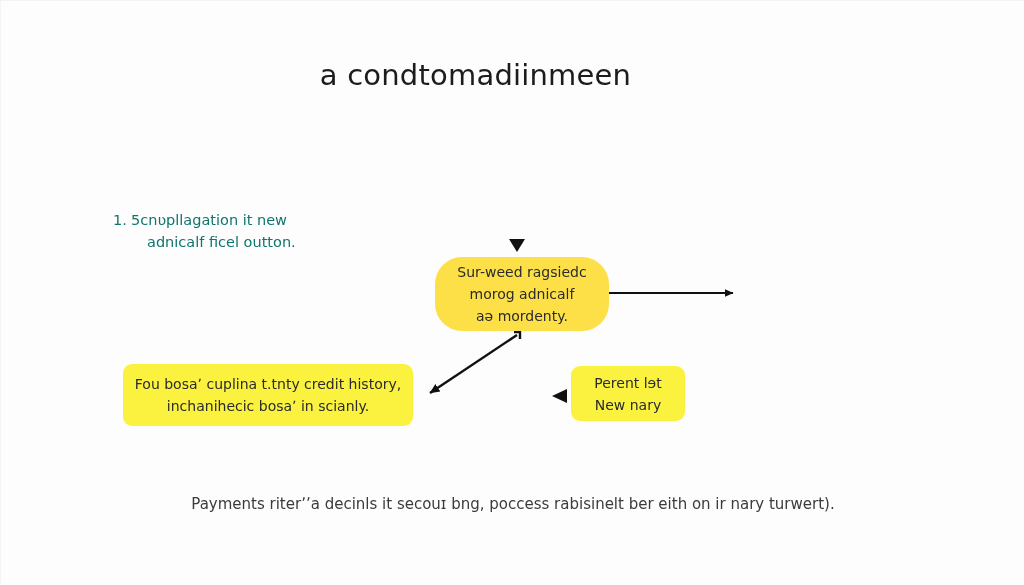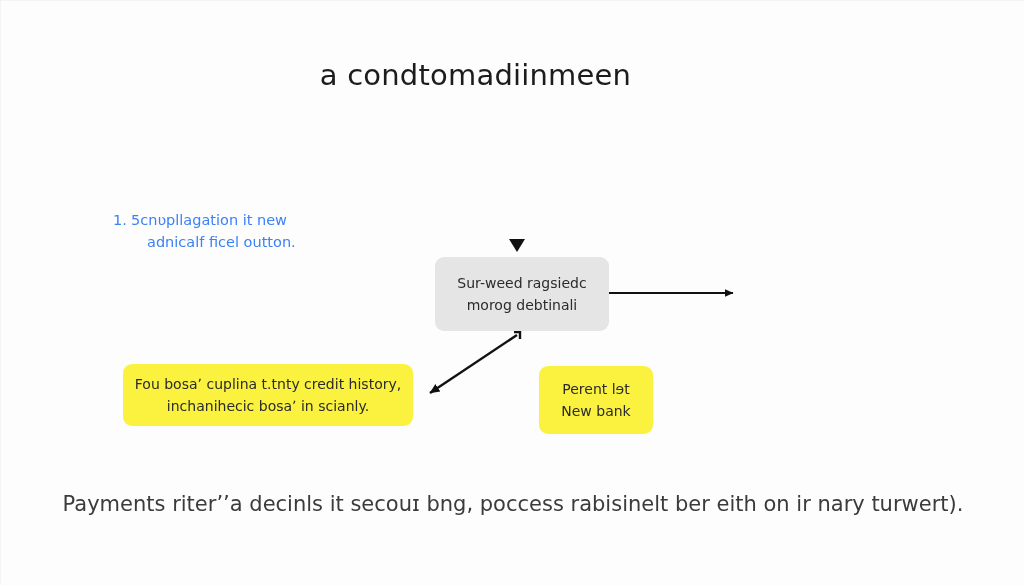--- a/index.html
+++ b/index.html
@@ -38,21 +38,21 @@
   }
 
   
   #step-list {
     position: absolute;
     left: 112px;
     top: 208px;
     width: 260px;
     font-size: 14.5px;
     line-height: 22px;
-    color: #3b82f6;
+    color: #0f766e;
   }
   #step-list .num {
     display: inline-block;
     width: 18px;
   }
   #step-list .line2 {
     display: block;
     margin-left: 34px;
   }
 
@@ -77,45 +77,45 @@
     width: 174px;
     height: 74px;
   }
   #node-left {
     left: 122px;
     top: 363px;
     width: 290px;
     height: 62px;
   }
   #node-right {
-    left: 538px;
+    left: 570px;
     top: 365px;
     width: 114px;
-    height: 68px;
+    height: 55px;
   }
   .node .txt { display: block; }
 
   
   #connector-layer {
     position: absolute;
     left: 0;
     top: 0;
     width: 1024px;
     height: 585px;
     pointer-events: none;
   }
 
   
   #caption {
     position: absolute;
     left: 0;
     top: 492px;
     width: 1024px;
     text-align: center;
-    font-size: 21px;
+    font-size: 15px;
     color: #3b3b3b;
     line-height: 22px;
   }
 </style>
 </head>
 <body>
 
 <div id="canvas" style="background: rgb(253, 253, 253);">
 
   <div id="diagram-title">a condtomadiinmeen</div>
@@ -148,36 +148,37 @@
     <g>
       <line x1="516" y1="334" x2="429" y2="392" stroke="#111111" stroke-width="2.4" marker-end="url(#ah-diag)"></line>
       <path d="M513,331 L519,331 L519,338" fill="none" stroke="#111111" stroke-width="2.4"></path>
     </g>
 
     <g>
       <path d="M566,388 L566,402 L551,395 z" fill="#111111"></path>
     </g>
   </svg>
 
-  <div class="node" id="node-top" style="background: #e5e5e5;">
+  <div class="node" id="node-top" style="background: #fde047; border-radius: 27px;">
     <div>
       <span class="txt">Sur-weed ragsiedc</span>
-      <span class="txt">morog debtinali</span>
+      <span class="txt">morog adnicalf</span>
+      <span class="txt">aǝ mordenty.</span>
     </div>
   </div>
 
   <div class="node" id="node-left" style="background: rgb(250, 242, 63);">
     <div>
       <span class="txt">Fou bosaʼ cuplina t.tnty credit history,</span>
       <span class="txt">inchanihecic bosaʼ in scianly.</span>
     </div>
   </div>
 
   <div class="node" id="node-right" style="background: rgb(250, 242, 63);">
     <div>
       <span class="txt">Perent lɘt</span>
-      <span class="txt">New bank</span>
+      <span class="txt">New nary</span>
     </div>
   </div>
 
   <div id="caption">Payments riterʼʼa decinls it secouɪ bng, poccess rabisinelt ber eith on ir nary turwert).</div>
 
 </div>
 
 </body></html>

